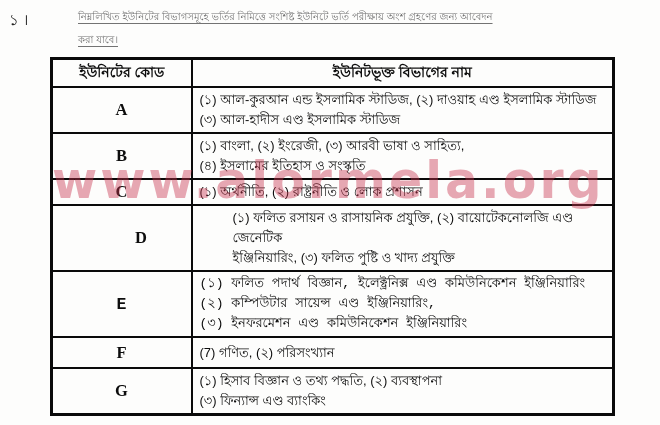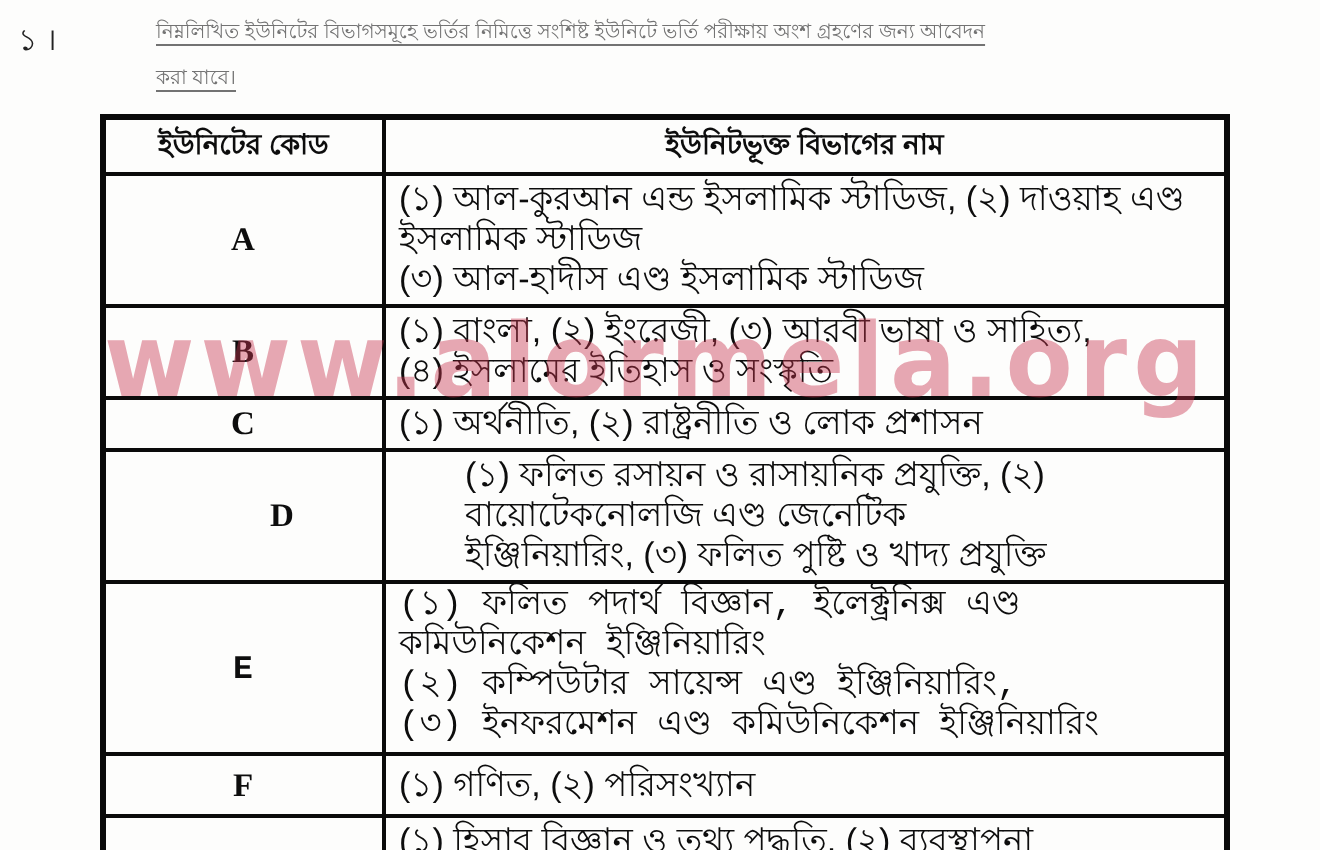--- a/index.html
+++ b/index.html
@@ -44,21 +44,21 @@
     text-align:center;vertical-align:middle;
   }
   col.c-code{width:140px;}
   col.c-dept{width:422px;}
   td.code{
     text-align:center;vertical-align:middle;
     font-family:"Liberation Serif","DejaVu Serif",serif;
     font-weight:bold;font-size:16.5px;letter-spacing:.5px;
   }
   td.dept{
-    font-size:17px;line-height:20px;
+    font-size:13px;line-height:20px;
     padding:2px 7px;vertical-align:middle;
     white-space:pre-line;
   }
   tr.r-a td{height:42px;}
   tr.r-b td{height:41px;}
   tr.r-c td{height:26px;}
   tr.r-d td{height:45px;padding-left:40px;}
   tr.r-e td{height:63px;font-family:Liberation Mono, monospace;}
   tr.r-f td{height:31px;}
   tr.r-g td{height:42px;}
@@ -117,21 +117,21 @@
 ইঞ্জিনিয়ারিং, (৩) ফলিত পুষ্টি ও খাদ্য প্রযুক্তি</td>
       </tr>
       <tr class="r-e">
         <td class="code">E</td>
         <td class="dept">(১) ফলিত পদার্থ বিজ্ঞান,  ইলেক্ট্রনিক্স এণ্ড কমিউনিকেশন ইঞ্জিনিয়ারিং
 (২) কম্পিউটার সায়েন্স এণ্ড ইঞ্জিনিয়ারিং,
 (৩) ইনফরমেশন এণ্ড কমিউনিকেশন ইঞ্জিনিয়ারিং</td>
       </tr>
       <tr class="r-f">
         <td class="code">F</td>
-        <td class="dept">(১) গণিত, (২) পরিসংখ্যান</td>
+        <td class="dept">(7) গণিত, (২) পরিসংখ্যান</td>
       </tr>
       <tr class="r-g">
         <td class="code">G</td>
         <td class="dept">(১) হিসাব বিজ্ঞান ও তথ্য পদ্ধতি, (২) ব্যবস্থাপনা
 (৩) ফিন্যান্স এণ্ড ব্যাংকিং</td>
       </tr>
 
     </tbody>
   </table>
 

